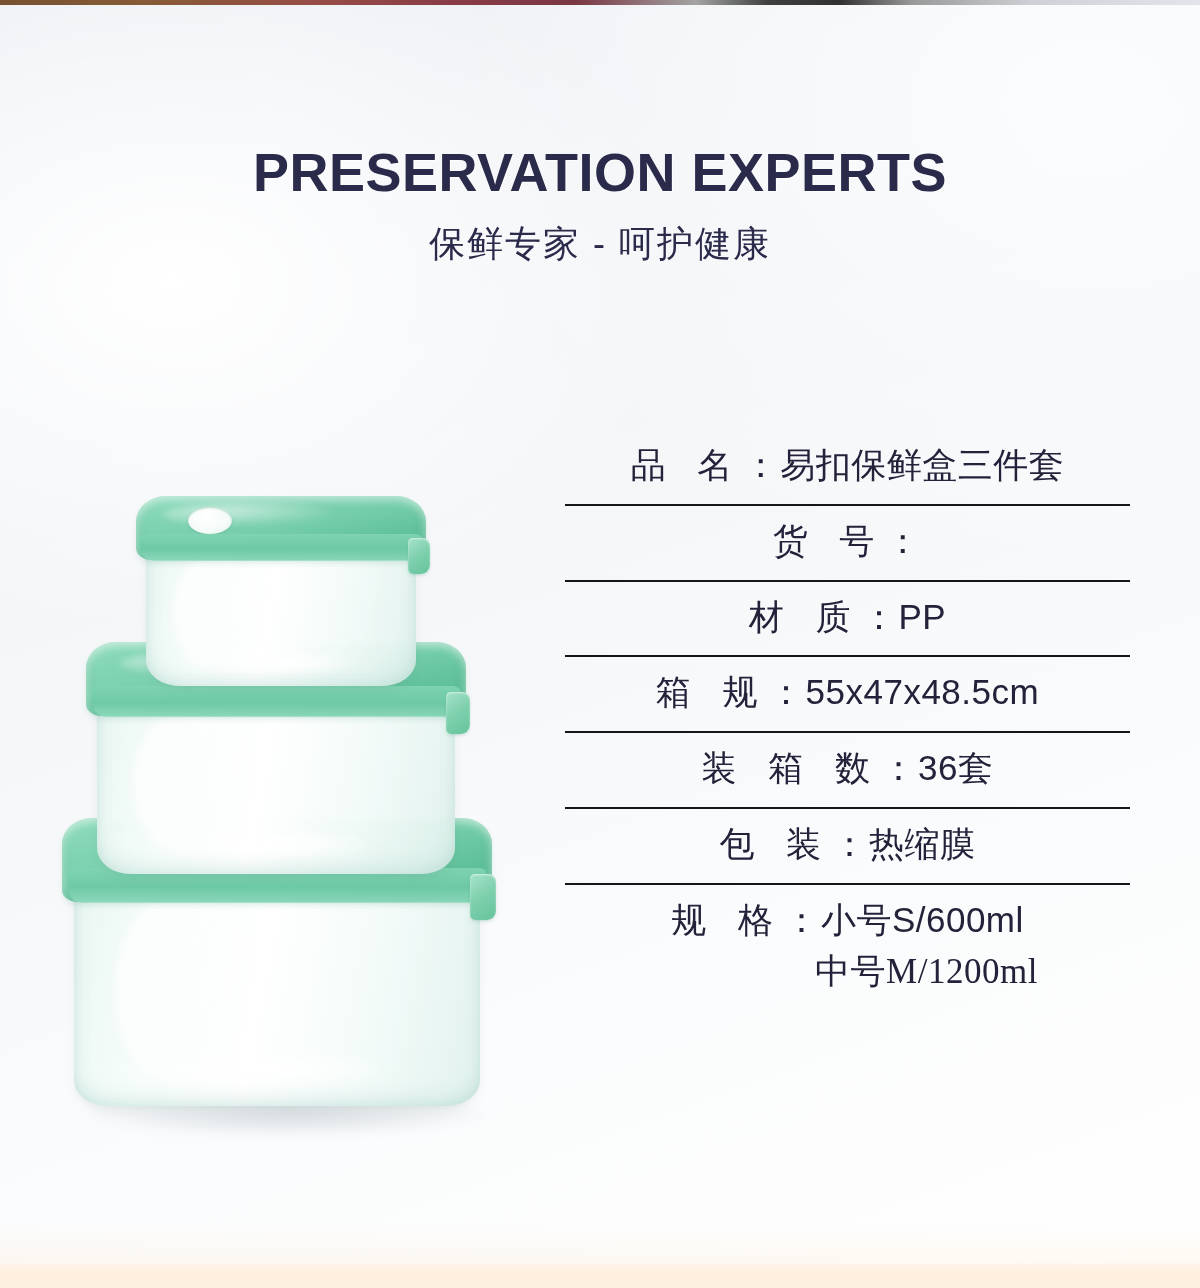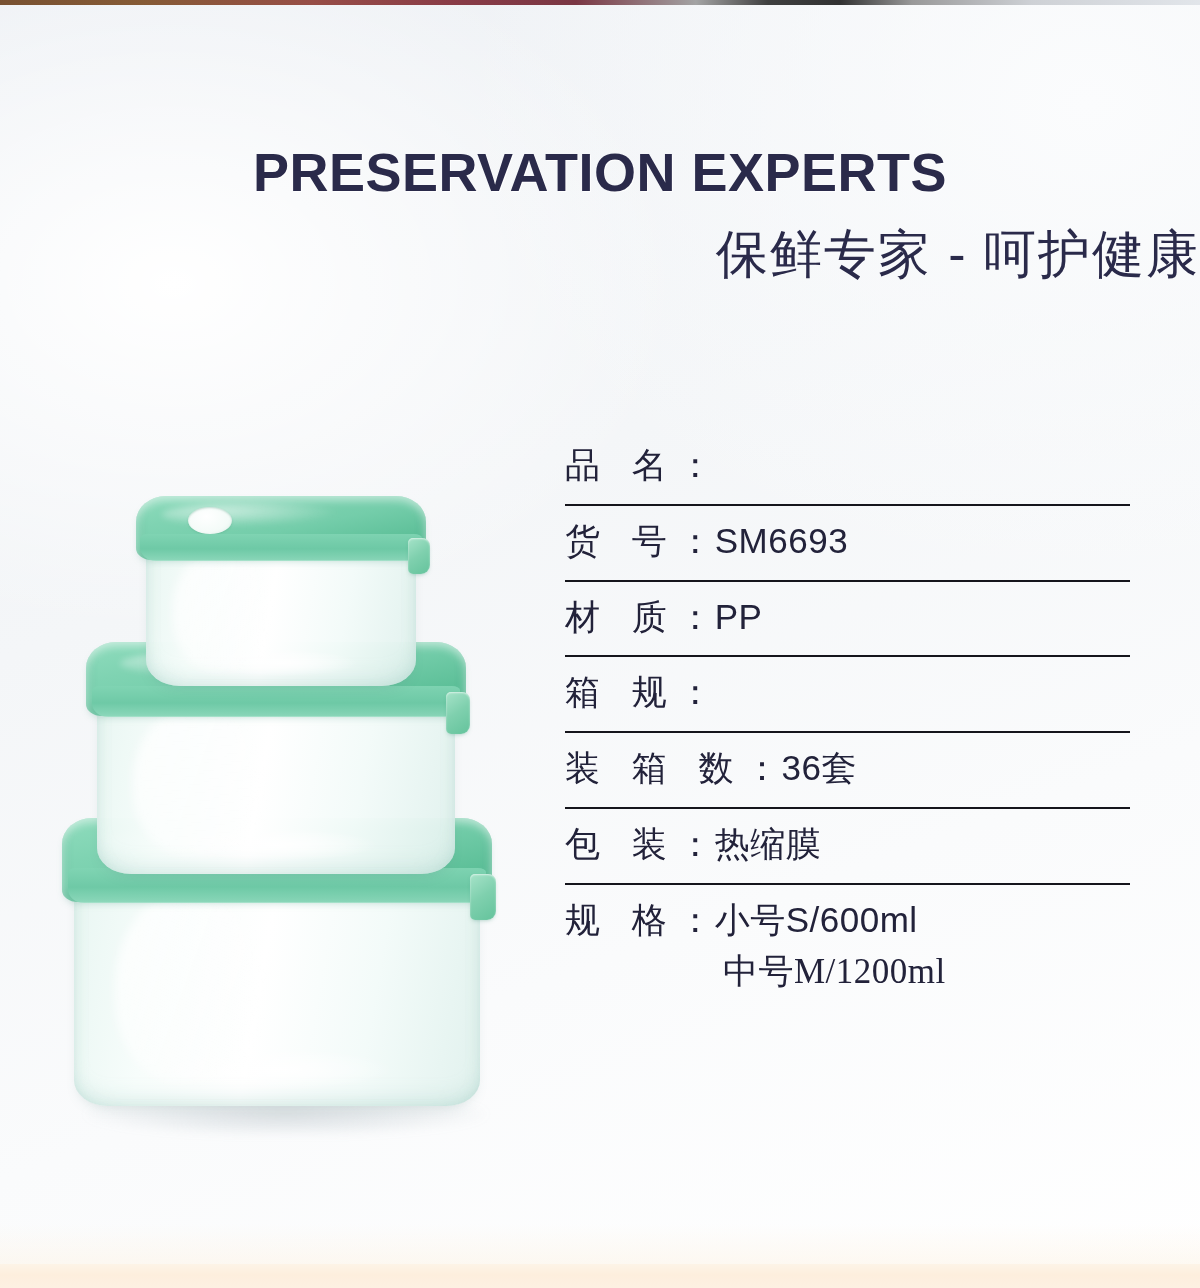--- a/index.html
+++ b/index.html
@@ -60,26 +60,25 @@
     font-size: 54px;
     font-weight: bold;
     line-height: 1.14;
     letter-spacing: .5px;
     color: #2a2a4a;
     text-shadow: 1px 1px 0 rgba(255,255,255,.85);
     white-space: nowrap;
   }
   .headline .cn {
     margin-top: 16px;
-    font-size: 52px;
+    font-size: 36px;
     font-weight: normal;
     letter-spacing: 2px;
     color: #2a2a4a;
     white-space: nowrap;
-    text-align: right;
   }
 
   
   .product {
     position: absolute;
     left: 40px;  top: 470px;
     width: 470px; height: 680px;
   }
   .ground-shadow {
     position: absolute;
@@ -181,20 +180,21 @@
     border-bottom: 2px solid #15151c;
   }
   .spec-row.last { border-bottom: none; }
   .spec-line {
     display: flex;
     align-items: baseline;
     font-size: 35px;
     color: #22223a;
     line-height: 1.48;
     white-space: nowrap;
+    justify-content: center;
   }
   .spec-key {
     letter-spacing: 11px;
     flex: none;
   }
   .spec-colon { flex: none; padding-right: 2px; }
   .spec-val { flex: none; letter-spacing: .5px; }
   .spec-val-indent { padding-left: 158px; font-family: Liberation Serif, serif; }
 </style>
 </head>
@@ -246,43 +246,44 @@
       <div class="clip" style="top:42px; width:22px; height:36px;"></div>
     </div>
   </div>
 
   <div class="specs">
 
     <div class="spec-row">
       <div class="spec-line">
         <span class="spec-key">品  名</span>
         <span class="spec-colon">：</span>
+        <span class="spec-val">易扣保鲜盒三件套</span>
       </div>
     </div>
 
     <div class="spec-row">
       <div class="spec-line">
         <span class="spec-key">货  号</span>
         <span class="spec-colon">：</span>
-        <span class="spec-val">SM6693</span>
       </div>
     </div>
 
     <div class="spec-row">
       <div class="spec-line">
         <span class="spec-key">材  质</span>
         <span class="spec-colon">：</span>
         <span class="spec-val">PP</span>
       </div>
     </div>
 
     <div class="spec-row">
       <div class="spec-line">
         <span class="spec-key">箱  规</span>
         <span class="spec-colon">：</span>
+        <span class="spec-val">55x47x48.5cm</span>
       </div>
     </div>
 
     <div class="spec-row">
       <div class="spec-line">
         <span class="spec-key">装 箱 数</span>
         <span class="spec-colon">：</span>
         <span class="spec-val">36套</span>
       </div>
     </div>

